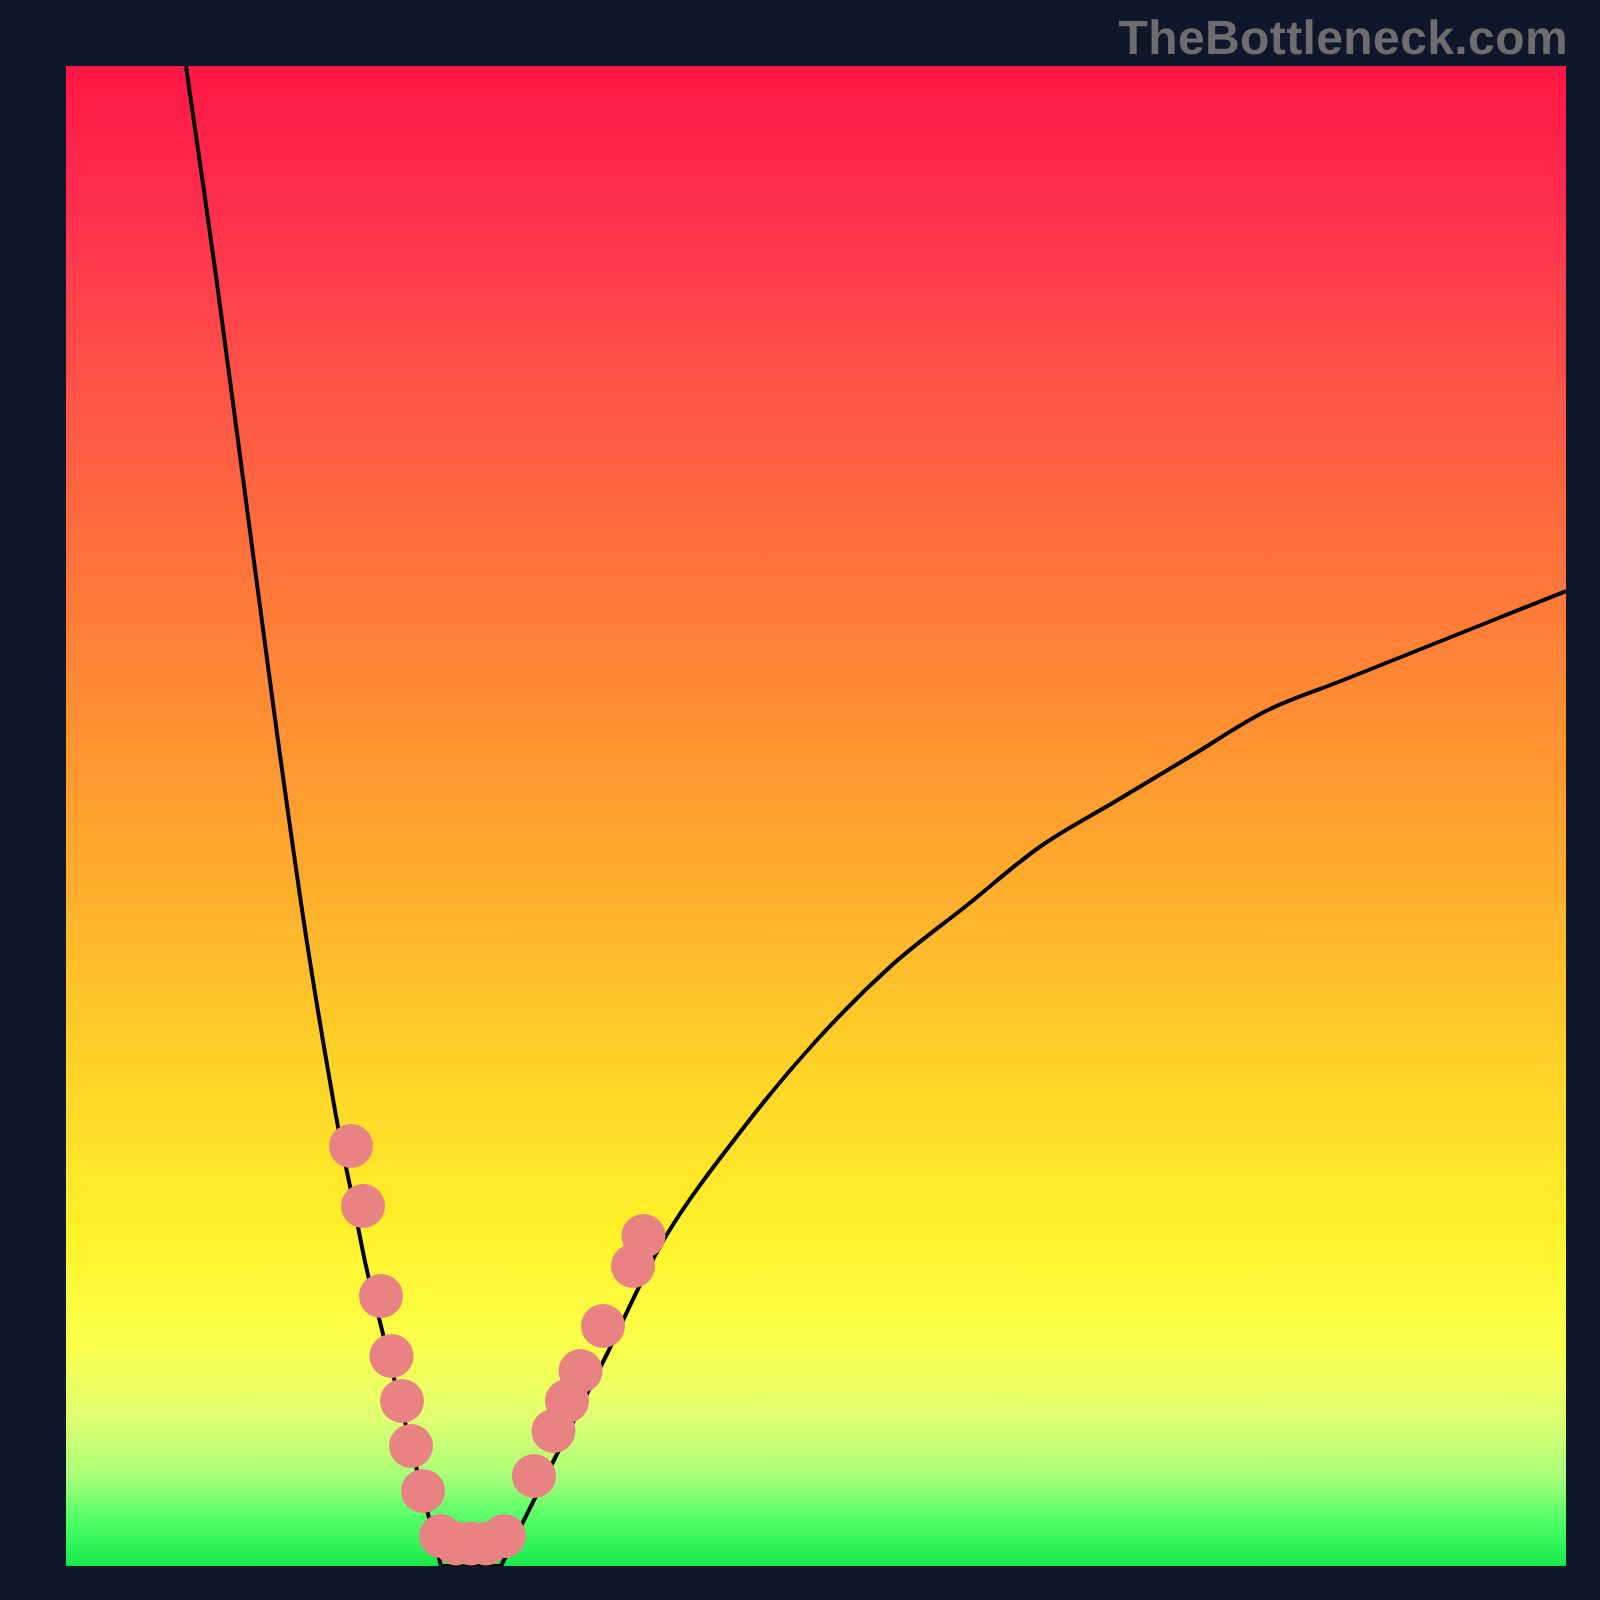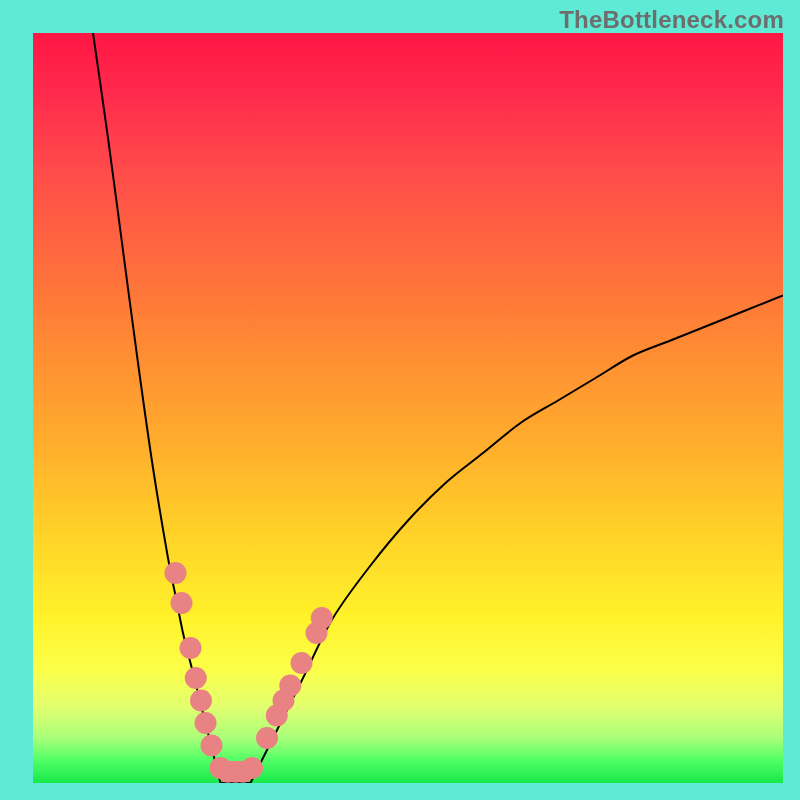--- a/index.html
+++ b/index.html
@@ -9,21 +9,21 @@
     height: 800px;
     background: #000;
     overflow: hidden;
   }
   .frame {
     position: absolute;
     left: 0;
     top: 0;
     width: 800px;
     height: 800px;
-    background: #5eead4;
+    background: #0f172a;
   }
   .plot {
     position: absolute;
     left: 33px;
     top: 33px;
     width: 750px;
     height: 750px;
     
     background: linear-gradient(
       to bottom,

